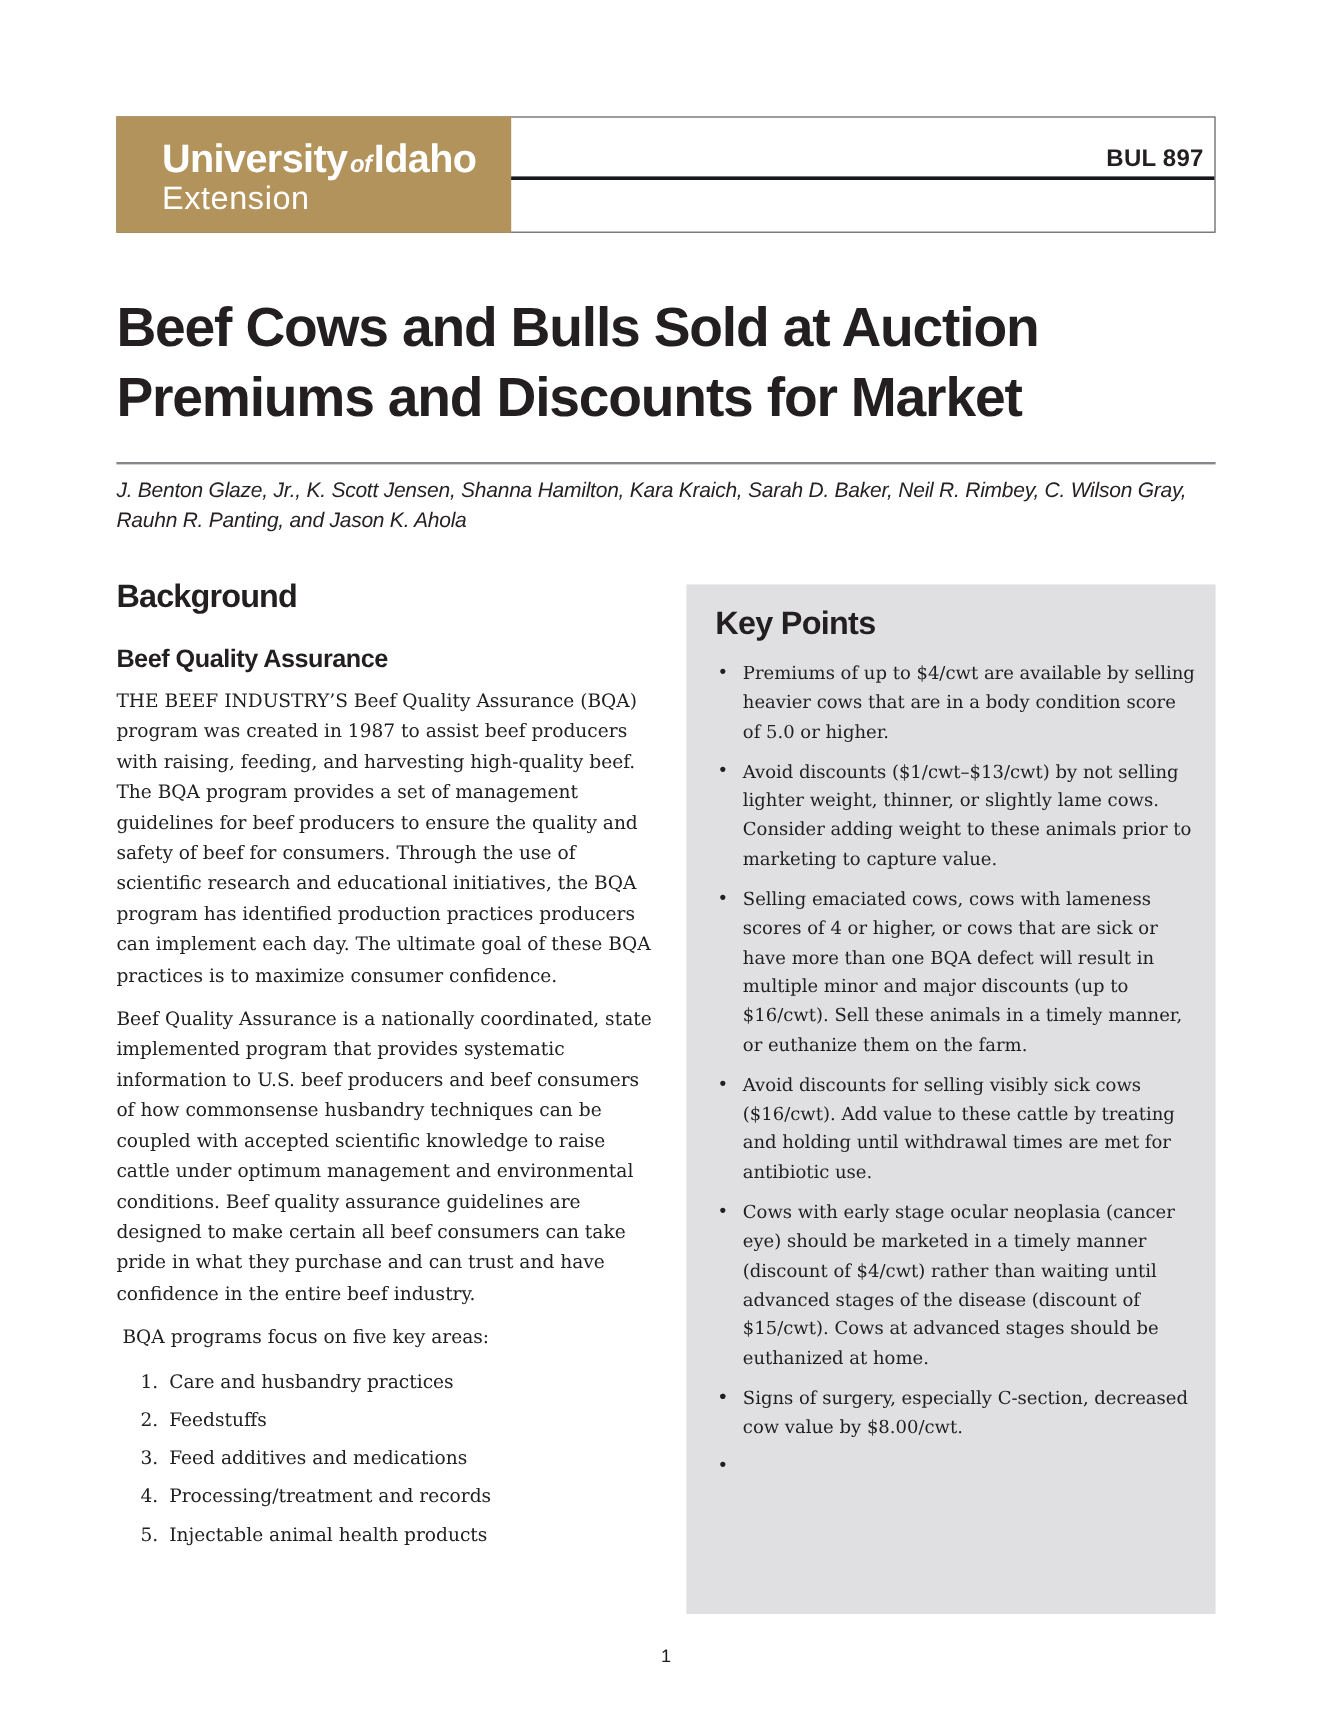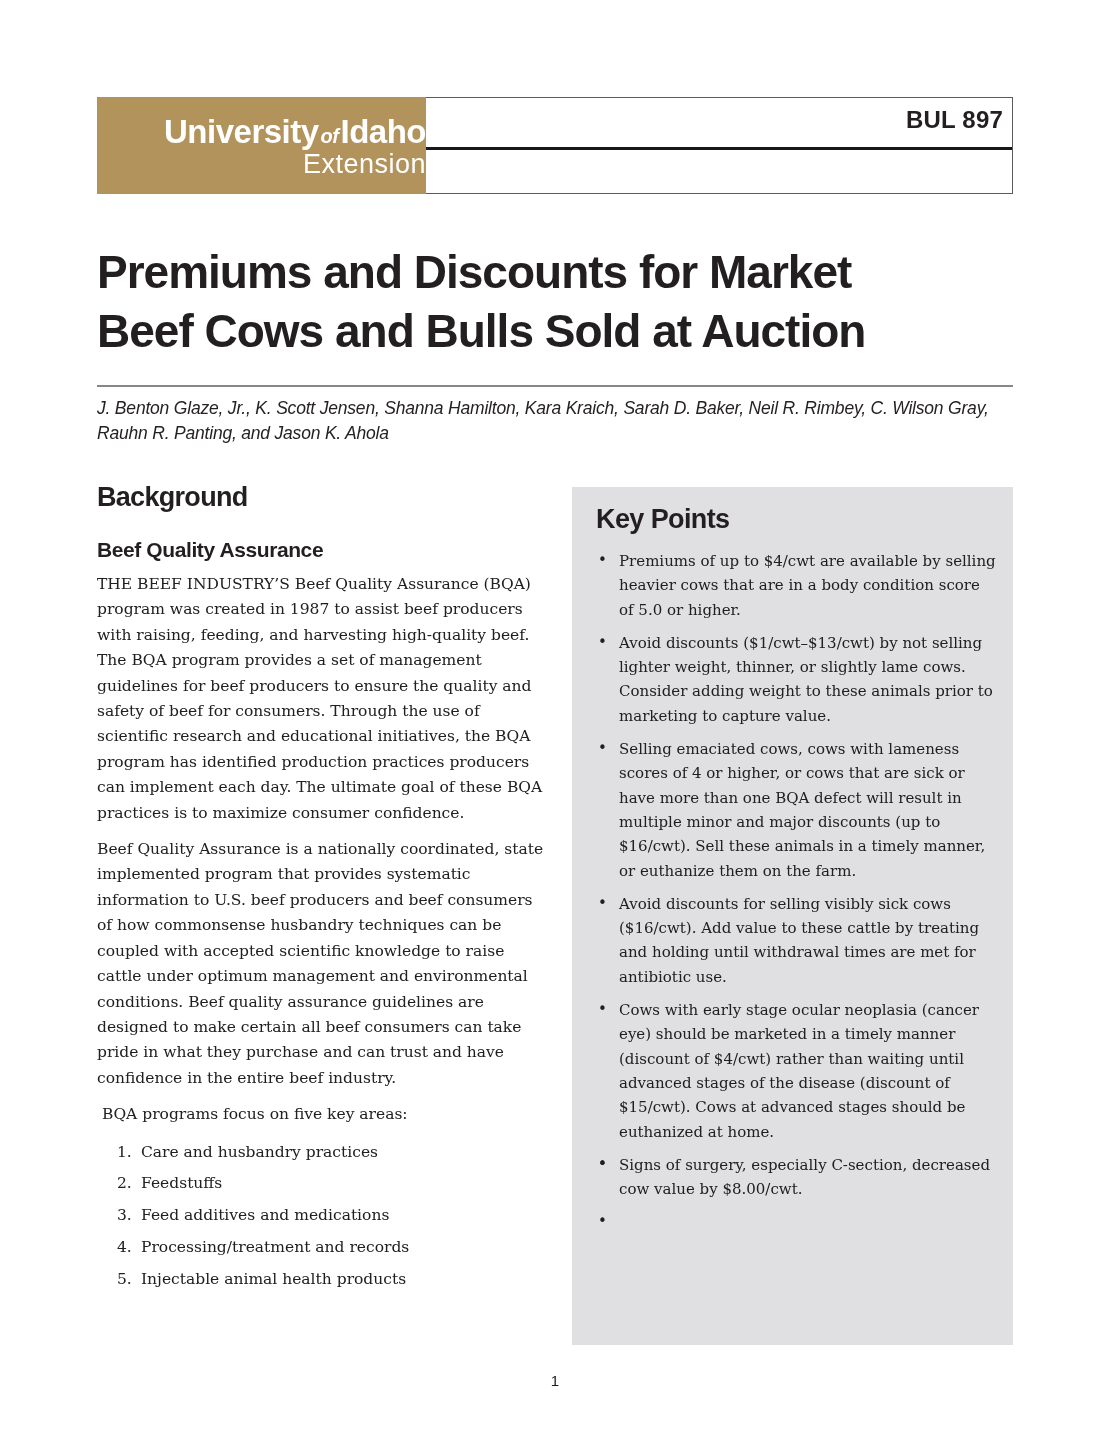--- a/index.html
+++ b/index.html
@@ -18,26 +18,26 @@
     color:var(--ink);
   }
   .page{position:absolute;inset:0;background:#fff;}
 
   
   .masthead{position:absolute;left:97px;top:97px;width:916px;height:97px;}
   .masthead-frame{position:absolute;inset:0;border:1px solid var(--frame-gray);background:#fff;}
   .masthead-rule{position:absolute;left:328px;right:1px;top:50px;height:3px;background:#17181a;}
   .logo-box{
     position:absolute;left:0;top:0;width:329px;height:97px;
-    background:var(--brand-tan);color:#fff;padding:18px 0 0 38px;text-align:right;
+    background:var(--brand-tan);color:#fff;padding:18px 0 0 38px;
   }
   .logo-line1{font-weight:bold;font-size:33px;line-height:33px;letter-spacing:-0.5px;white-space:nowrap;}
   .logo-of{font-style:italic;font-weight:600;font-size:20px;padding:0 2px;}
   .logo-line2{font-size:27px;line-height:27px;font-weight:normal;letter-spacing:0.5px;margin-top:-2px;}
-  .bul-number{position:absolute;right:10px;top:9px;font-size:24px;font-weight:bold;letter-spacing:0.2px;}
+  .bul-number{position:absolute;right:10px;top:24px;font-size:20px;font-weight:bold;letter-spacing:0.2px;}
 
   
   .doc-title{
     position:absolute;left:97px;top:243px;width:916px;
     font-size:46px;line-height:59px;font-weight:bold;letter-spacing:-1px;color:var(--ink);
   }
   .doc-title .title-line{display:block;}
   .title-rule{position:absolute;left:97px;top:385px;width:916px;height:2px;background:var(--rule-gray);}
   .authors{
     position:absolute;left:97px;top:396px;width:916px;
@@ -79,22 +79,22 @@
     <div class="masthead-frame"></div>
     <div class="masthead-rule"></div>
     <div class="logo-box">
       <div class="logo-line1"><span>University</span><span class="logo-of">of</span><span>Idaho</span></div>
       <div class="logo-line2">Extension</div>
     </div>
     <div class="bul-number">BUL 897</div>
   </header>
 
   <h1 class="doc-title">
+    <span class="title-line">Beef Cows and Bulls Sold at Auction</span>
     <span class="title-line">Premiums and Discounts for Market</span>
-    <span class="title-line">Beef Cows and Bulls Sold at Auction</span>
   </h1>
 
   <div class="title-rule"></div>
 
   <p class="authors">J. Benton Glaze, Jr., K. Scott Jensen, Shanna Hamilton, Kara Kraich, Sarah D. Baker, Neil R. Rimbey, C. Wilson Gray, Rauhn R. Panting, and Jason K. Ahola</p>
 
   <section class="left-col">
     <h2 class="h-background">Background</h2>
     <h3 class="h-bqa">Beef Quality Assurance</h3>
 

